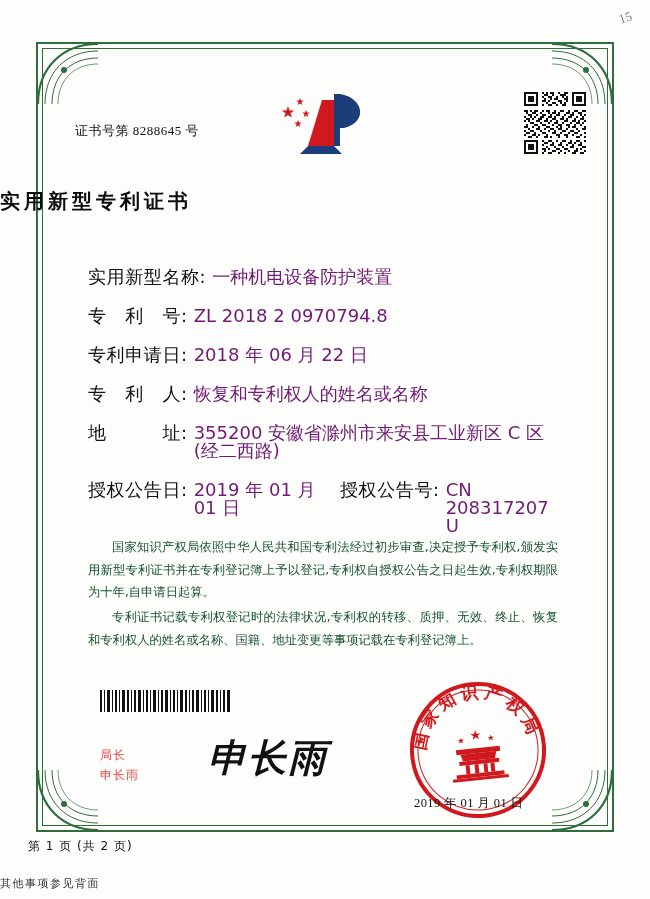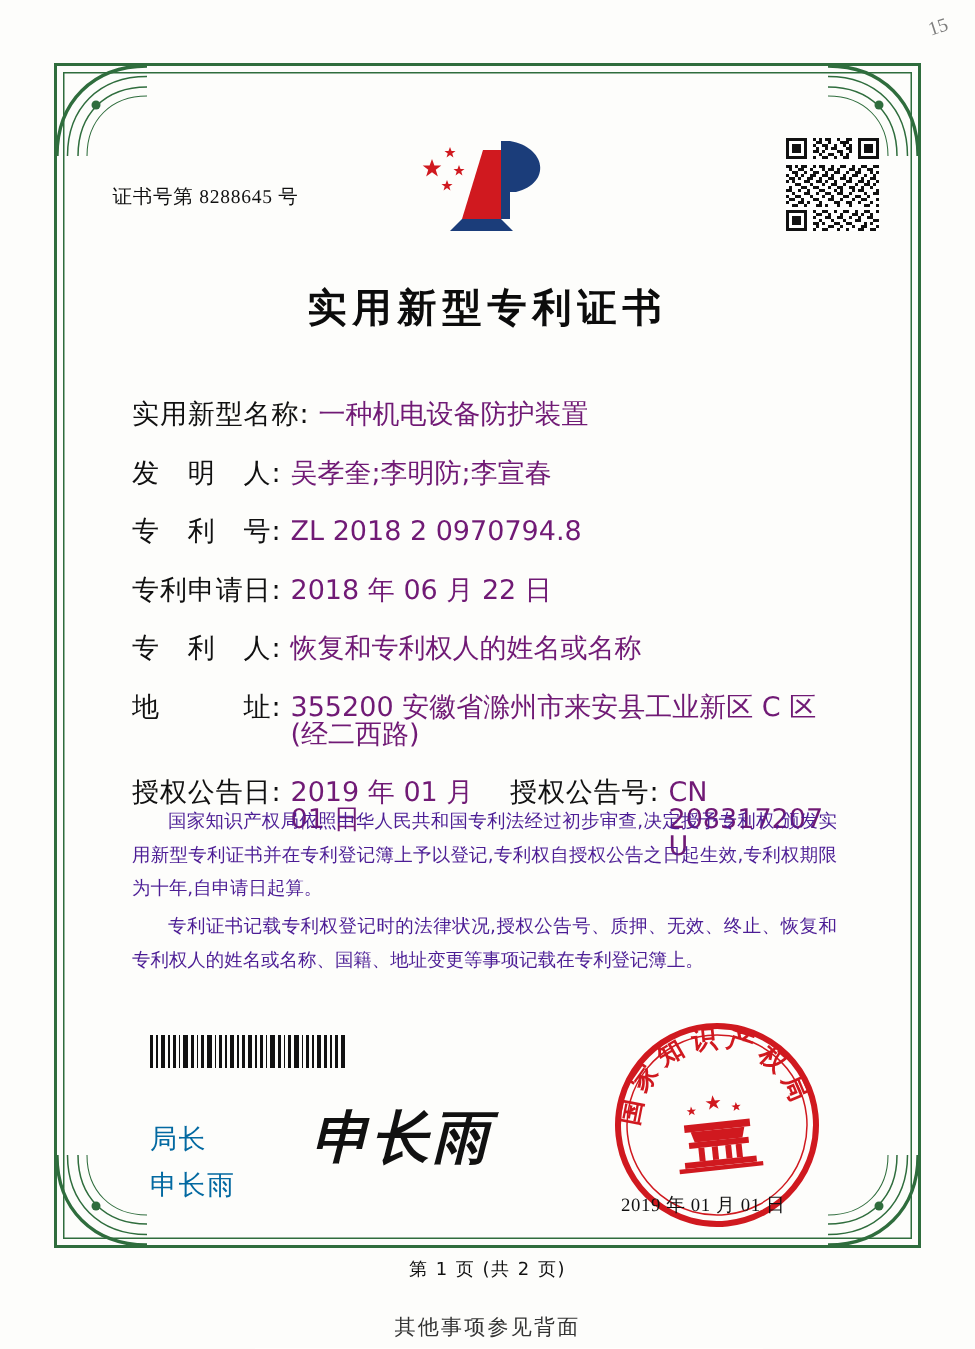--- a/index.html
+++ b/index.html
@@ -91,24 +91,23 @@
     top: 92px;
     width: 62px;
     height: 62px;
   }
 
   .title {
     position: absolute;
     left: 0;
     right: 0;
     top: 188px;
-    text-align: center;
     font-family: "DejaVu Sans", "Liberation Sans", sans-serif;
     font-weight: bold;
-    font-size: 26px;
+    font-size: 20px;
     letter-spacing: 4px;
     color: #0c0c0c;
   }
 
   
   .fields {
     position: absolute;
     left: 88px;
     top: 268px;
     width: 470px;
@@ -138,45 +137,45 @@
 
   
   .paragraphs {
     position: absolute;
     left: 88px;
     top: 536px;
     width: 470px;
     font-size: 12.3px;
     line-height: 1.85;
     text-align: justify;
-    color: #4c1d95;
+    color: #14532d;
   }
   .paragraphs p {
     margin: 0 0 2px 0;
     text-indent: 24px;
   }
 
   
   .barcode {
     position: absolute;
     left: 100px;
     top: 690px;
     width: 130px;
     height: 22px;
   }
 
   
   .sig-label {
     position: absolute;
     left: 100px;
     top: 745px;
-    font-size: 18px;
+    font-size: 12px;
     line-height: 1.7;
     letter-spacing: 1px;
-    color: #0369a1;
+    color: #ef4444;
   }
   .sig-script {
     position: absolute;
     left: 208px;
     top: 733px;
     font-family: "Liberation Serif", serif;
     font-size: 38px;
     font-weight: bold;
     font-style: italic;
     letter-spacing: 2px;
@@ -200,31 +199,30 @@
     font-size: 12.5px;
     color: #111;
     letter-spacing: .4px;
   }
 
   
   .page-no {
     position: absolute;
     left: 0; right: 0;
     top: 838px;
-    text-align: center;
     font-size: 12px;
     color: #111;
     letter-spacing: 1px;
+    padding-left: 28px;
   }
   .footnote {
     position: absolute;
     left: 0; right: 0;
     top: 876px;
-    text-align: center;
-    font-size: 14px;
+    font-size: 11px;
     color: #333;
     letter-spacing: 1.5px;
   }
 </style>
 </head>
 <body>
 
 <div id="page">
 
   <div class="corner-number">15</div>
@@ -498,24 +496,20 @@
 
   <div class="title">实用新型专利证书</div>
 
   <div class="fields">
 
     <div class="field-row">
       <span class="field-label">实用新型名称:</span>
       <span class="field-value">一种机电设备防护装置</span>
     </div>
 
-    <div class="field-row">
-      <span class="field-label">发　明　人:</span>
-      <span class="field-value">吴孝奎;李明防;李宣春</span>
-    </div>
 
     <div class="field-row">
       <span class="field-label">专　利　号:</span>
       <span class="field-value">ZL 2018 2 0970794.8</span>
     </div>
 
     <div class="field-row">
       <span class="field-label">专利申请日:</span>
       <span class="field-value">2018 年 06 月 22 日</span>
     </div>
@@ -537,21 +531,21 @@
       </span>
       <span class="pair">
         <span class="field-label">授权公告号:</span>
         <span class="field-value">CN 208317207 U</span>
       </span>
     </div>
   </div>
 
   <div class="paragraphs">
     <p>国家知识产权局依照中华人民共和国专利法经过初步审查,决定授予专利权,颁发实用新型专利证书并在专利登记簿上予以登记,专利权自授权公告之日起生效,专利权期限为十年,自申请日起算。</p>
-    <p>专利证书记载专利权登记时的法律状况,授权公告号、质押、无效、终止、恢复和专利权人的姓名或名称、国籍、地址变更等事项记载在专利登记簿上。</p>
+    <p>专利证书记载专利权登记时的法律状况,专利权的转移、质押、无效、终止、恢复和专利权人的姓名或名称、国籍、地址变更等事项记载在专利登记簿上。</p>
   </div>
 
   <div class="barcode">
     <svg width="130" height="22" viewBox="0 0 130 22" shape-rendering="crispEdges">
       <g fill="#111">
         <rect x="0" y="0" width="2" height="22"></rect>
           <rect x="4" y="0" width="1" height="22"></rect>
         <rect x="7" y="0" width="3" height="22"></rect>
           <rect x="12" y="0" width="1" height="22"></rect>
         <rect x="15" y="0" width="2" height="22"></rect>

